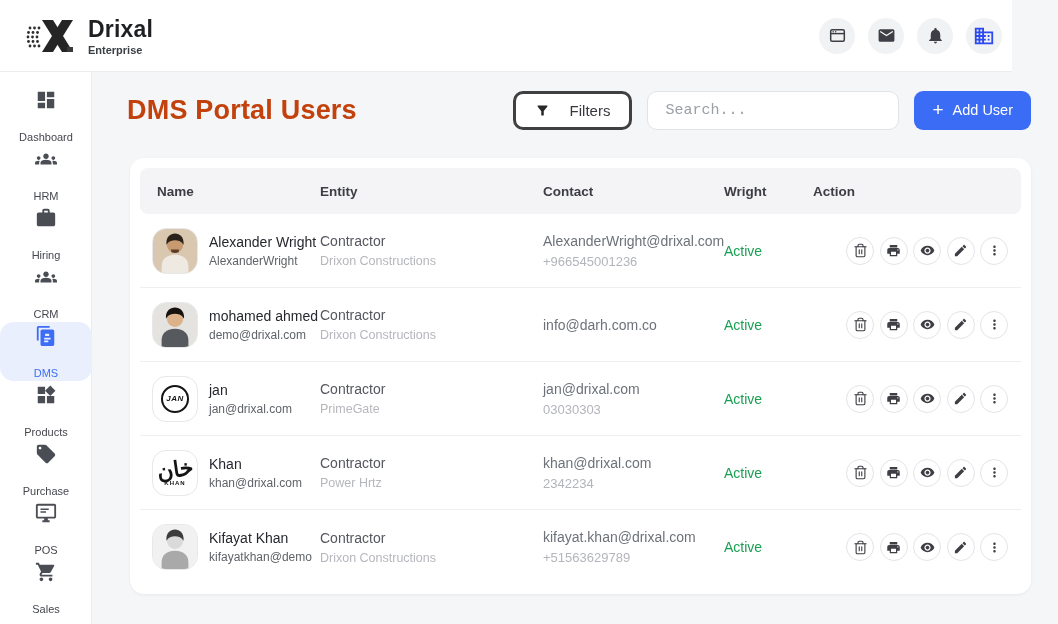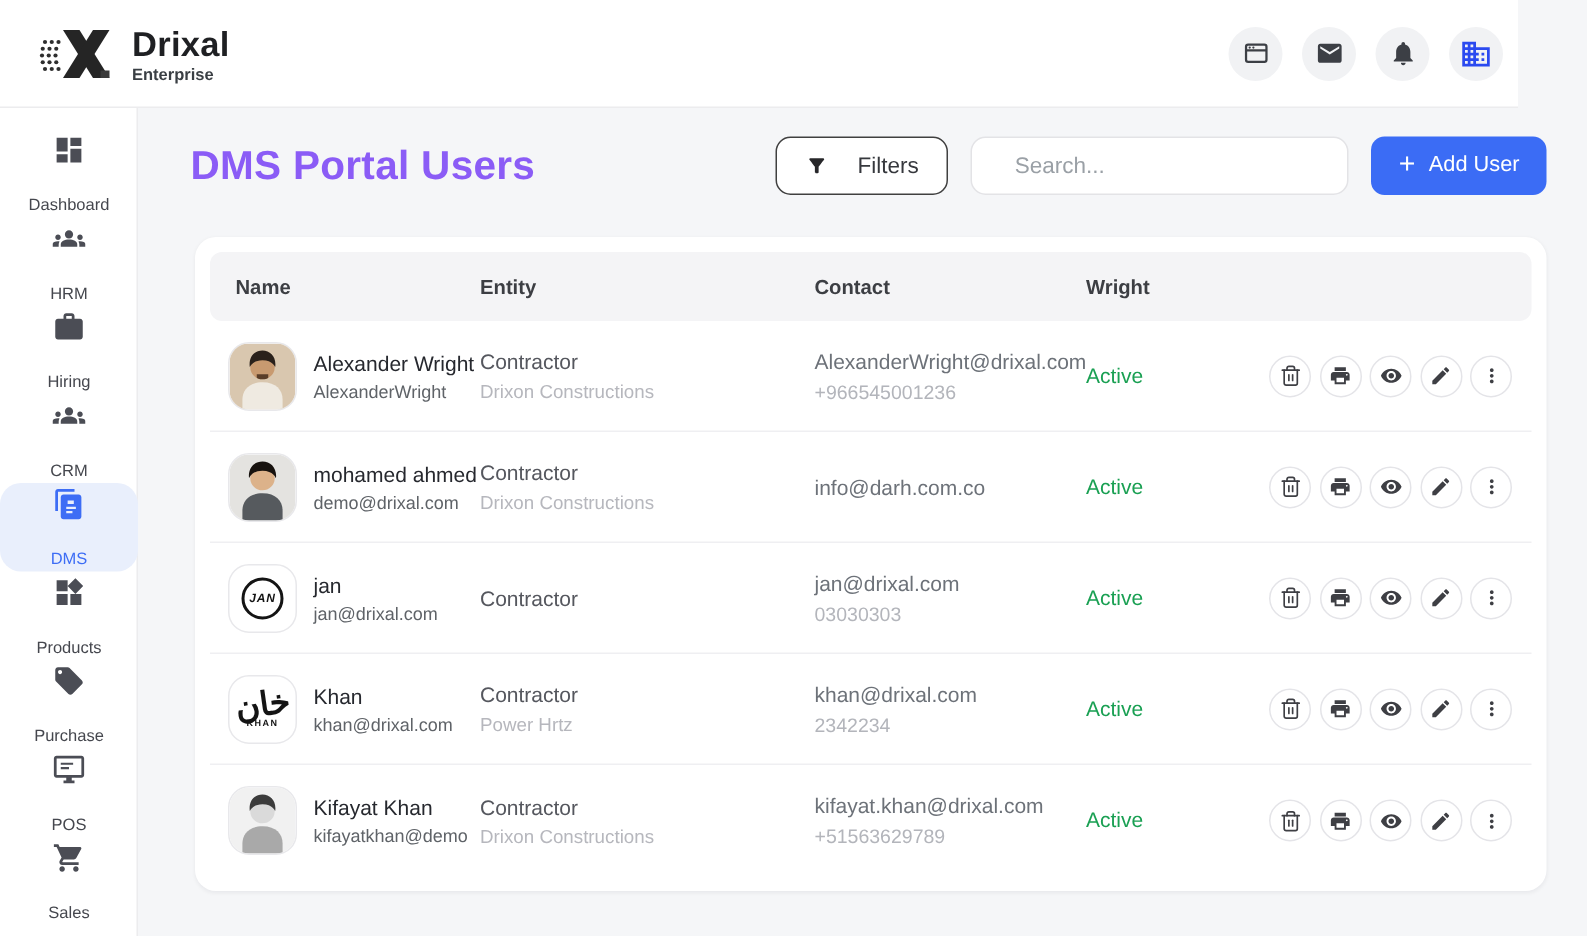--- a/index.html
+++ b/index.html
@@ -44,31 +44,31 @@
   .side-item svg { width:22px; height:22px; }
   .side-item .side-label { font-size:11px; color:#45474e; }
   .side-item.active { background:#e9effc; border-radius:14px; color:#3d6df5; }
   .side-item.active .side-label { color:#3d6df5; font-weight:500; }
   
   .main { position:absolute; top:72px; left:92px; width:966px; height:552px; }
   .page-header {
     display:flex; align-items:center; justify-content:space-between;
     margin:18px 27px 0 35px; height:40px;
   }
-  .page-title { font-size:27px; font-weight:800; color:#8b5cf6; letter-spacing:.2px; }
+  .page-title { font-size:27px; font-weight:800; color:#c2410c; letter-spacing:.2px; }
   .controls { display:flex; align-items:center; gap:15px; }
   .filters-btn {
-    height:39px; padding:0 19px; background:#fff; border:1px solid #404040;
+    height:39px; padding:0 19px; background:#fff; border:3px solid #404040;
     border-radius:10px; display:flex; align-items:center; gap:20px;
     font-size:15px; color:#36383d; cursor:pointer; font-family:inherit;
   }
   .filters-btn svg { width:15px; height:15px; color:#27272a; }
   .search-input {
     width:252px; height:39px; border:1px solid #e3e3e6; border-radius:10px;
-    background:#fff; padding:0 28px; font-size:15px; color:#333; font-family:Liberation Sans, sans-serif; outline:none;
+    background:#fff; padding:0 17px; font-size:15px; color:#333; font-family:Liberation Mono, monospace; outline:none;
   }
   .search-input::placeholder { color:#9aa0a6; }
   .add-user-btn {
     height:39px; padding:0 18px; background:#3b6cf5; color:#fff; border:none;
     border-radius:9px; display:flex; align-items:center; gap:9px;
     font-size:14.5px; cursor:pointer; font-family:inherit;
   }
   .add-user-btn .plus { font-size:19px; font-weight:400; line-height:1; margin-top:-1px; }
   
   .card {
@@ -249,20 +249,21 @@
     </div>
   </div>
 
   <div class="card">
 
     <div class="grid thead">
       <div class="th">Name</div>
       <div class="th">Entity</div>
       <div class="th">Contact</div>
       <div class="th">Wright</div>
+      <div class="th">Action</div>
     </div>
 
     <div class="grid trow">
       <div class="name-cell">
         <div class="avatar">
           <svg class="photo" viewBox="0 0 46 46">
             <rect width="46" height="46" fill="#d9c7af"></rect>
             <path d="M23 27c-9.5 0-14 5.5-14 12v8h28v-8c0-6.5-4.5-12-14-12z" fill="#efeae1"></path>
             <circle cx="23" cy="16.5" r="8.5" fill="#c89a70"></circle>
             <path d="M14 14.5c0-6 4-9.7 9-9.7s9 3.7 9 9.7c0 1.2-.2 2-.2 2s-1.6-4.8-8.8-4.8-8.8 4.8-8.8 4.8-.2-.8-.2-2z" fill="#2a211b"></path>
@@ -377,20 +378,21 @@
         <div class="avatar">
           <div class="jan-badge">JAN</div>
         </div>
         <div class="nm">
           <div class="nm-main">jan</div>
           <div class="nm-sub">jan@drixal.com</div>
         </div>
       </div>
       <div class="cell">
         <div class="ent-main">Contractor</div>
+        <div class="ent-sub">PrimeGate</div>
       </div>
       <div class="cell">
         <div class="con-main">jan@drixal.com</div>
         <div class="con-sub">03030303</div>
       </div>
       <div class="cell"><span class="status">Active</span></div>
       <div class="action-cell">
   <button class="act-btn">
     <svg viewBox="0 0 24 24" fill="none" stroke="currentColor" stroke-width="1.8" stroke-linecap="round">
       <path d="M3 6h18"></path>

